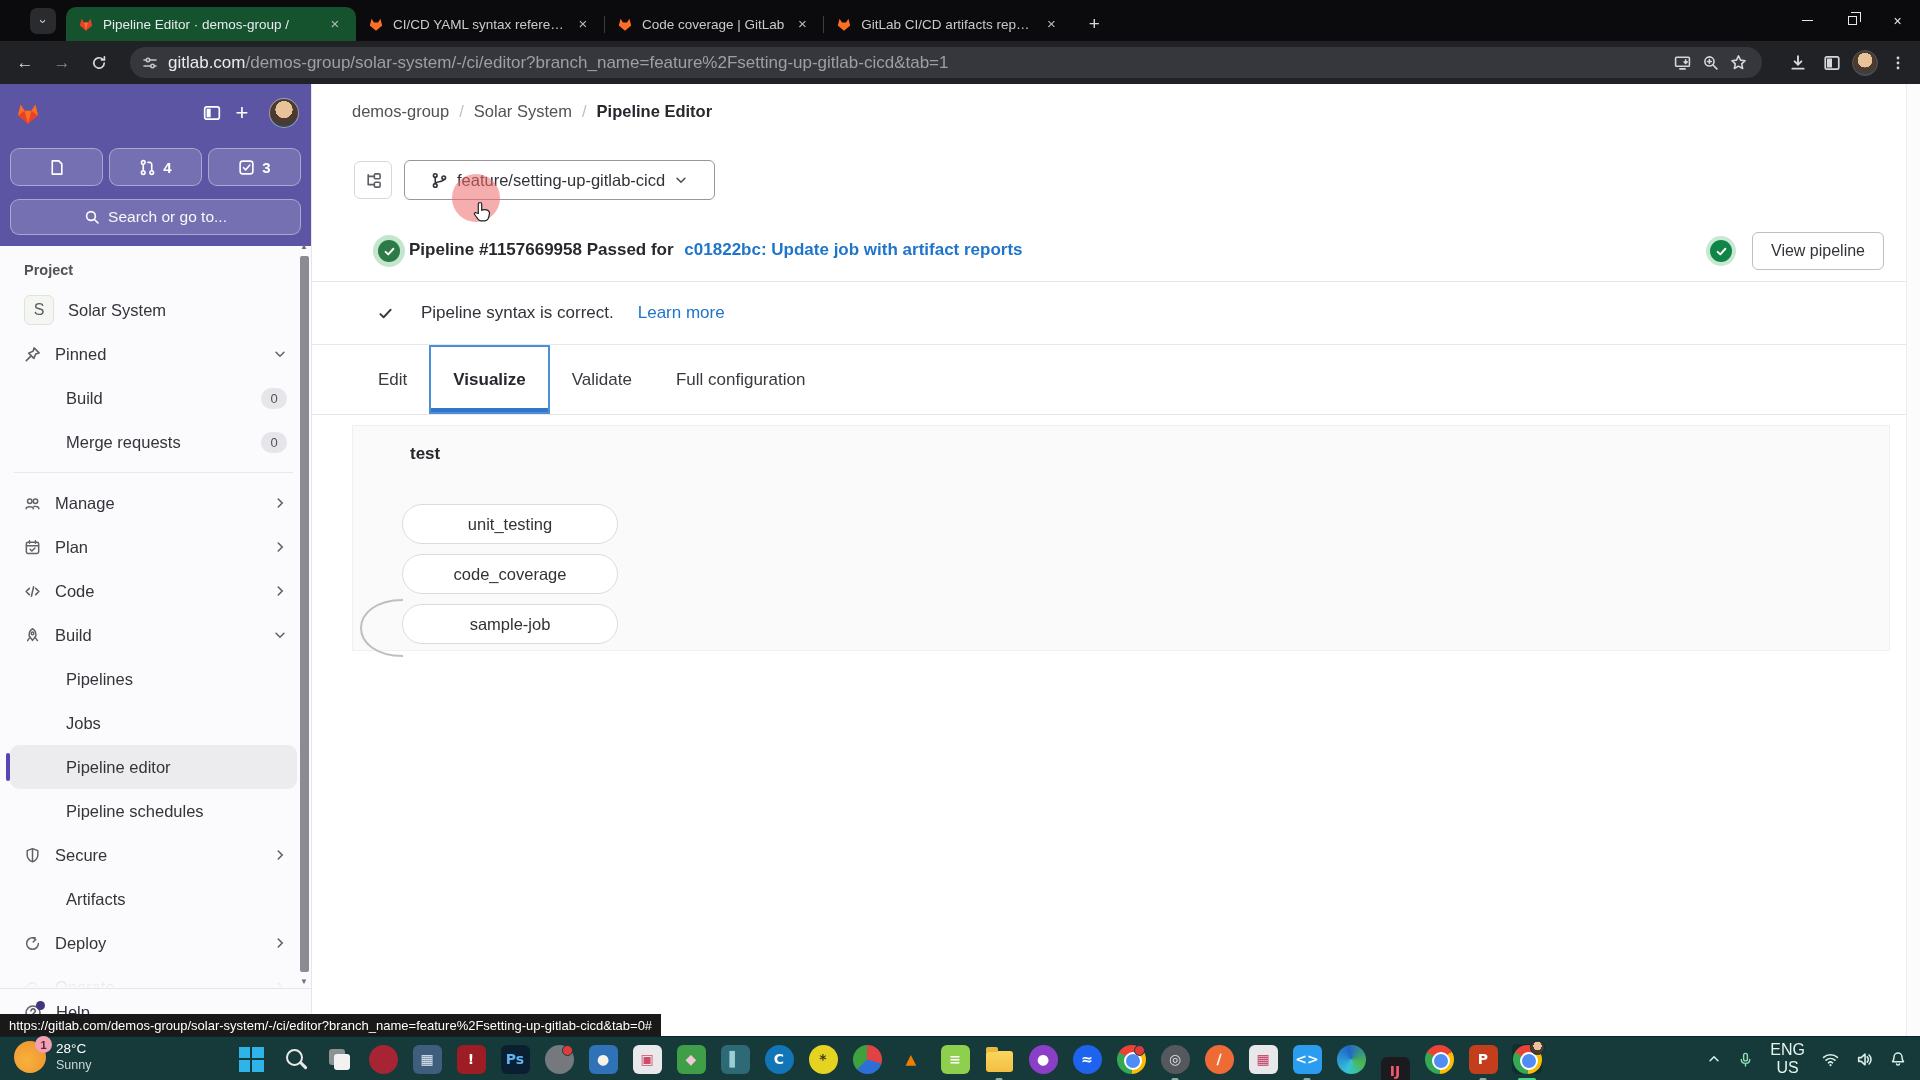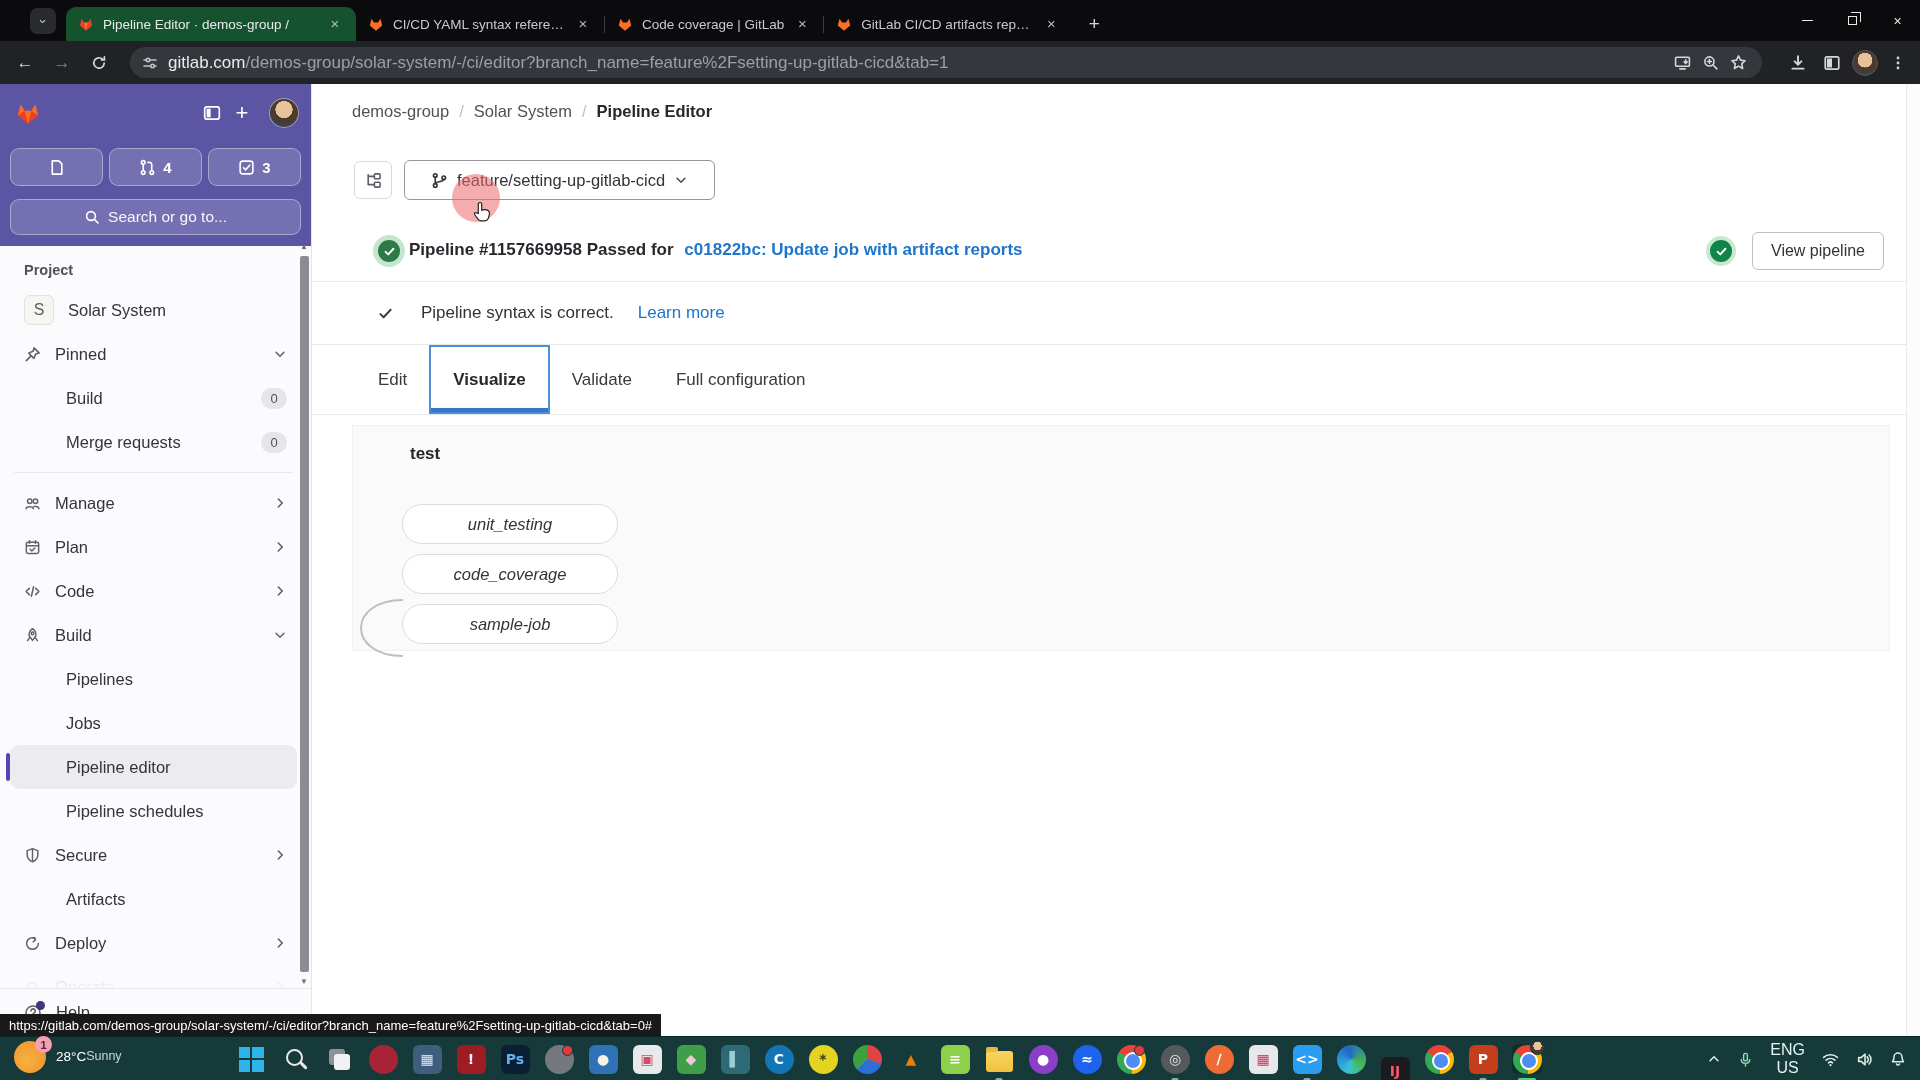--- a/index.html
+++ b/index.html
@@ -81,33 +81,33 @@
   .view-pipeline { position:absolute; right:36px; top:8px; height:38px; padding:0 18px; border:1px solid #bfbfc3; border-radius:6px; background:#fff; font-size:16px; color:#333238; display:flex; align-items:center; }
   .syntax-row { position:absolute; left:0; top:197px; width:100%; height:64px; border-top:1px solid #e8e8ea; border-bottom:1px solid #e8e8ea; display:flex; align-items:center; padding-left:66px; gap:28px; font-size:17px; color:#333238; }
   .syntax-row a { color:#1f75cb; text-decoration:none; }
 
   .tabs-row { position:absolute; left:0; top:261px; width:100%; height:70px; border-bottom:1px solid #e8e8ea; display:flex; align-items:stretch; padding-left:44px; }
   .etab { display:flex; align-items:center; padding:0 22px; font-size:17px; color:#3a3940; }
   .etab.active { font-weight:700; color:#28272d; border:2px solid #4a8fd8; box-shadow:inset 0 -4px 0 #3276c9; background:#fff; }
 
   .graph-panel { position:absolute; left:40px; right:30px; top:341px; height:226px; background:#fafafa; border:1px solid #f0f0f2; }
   .stage-label { position:absolute; left:57px; top:18px; font-size:17px; font-weight:700; color:#28272d; }
-  .job-pill { position:absolute; left:49px; width:216px; height:40px; border:1px solid #dcdcde; border-radius:20px; background:#fff; display:flex; align-items:center; justify-content:center; font-size:16.5px; color:#333238;font-style:italic; }
+  .job-pill { position:absolute; left:49px; width:216px; height:40px; border:1px solid #dcdcde; border-radius:20px; background:#fff; display:flex; align-items:center; justify-content:center; font-size:16.5px; color:#333238; }
   .connector { position:absolute; left:-14px; top:148px; }
 
   .pagescroll { position:absolute; right:0; top:0; width:14px; height:952px; background:#fcfcfd; border-left:1px solid #ececef; }
 
   .status-link { position:absolute; left:0; bottom:44px; height:22px; background:#191919; color:#fff; font-size:13px; display:flex; align-items:center; padding:0 9px; white-space:nowrap; z-index:5; }
 
   
   .taskbar { position:absolute; left:0; bottom:0; width:1920px; height:44px; background:#16393a; border-top:1px solid #0c2627; }
   .weather { position:absolute; left:14px; top:4px; display:flex; align-items:center; gap:10px; }
   .sun { width:32px; height:32px; border-radius:50%; background:radial-gradient(circle at 40% 60%, #f6b33c, #ef8d2f); position:relative; }
   .sun .wbadge { position:absolute; right:-6px; top:-5px; width:17px; height:17px; border-radius:50%; background:#f2a0b4; color:#5c2434; font-size:11px; font-weight:700; display:flex; align-items:center; justify-content:center; }
-  .wtxt { display:flex; flex-direction:row; justify-content:space-between; line-height:1.25; }
+  .wtxt { display:flex; flex-direction:column; justify-content:space-between; line-height:1.25; }
   .wtemp { color:#fff; font-size:13.5px; }
   .wcond { color:#c9d8d4; font-size:12.5px; }
   .tb-icons { position:absolute; left:236px; top:0; height:44px; display:flex; align-items:center; gap:14px; }
   .tb-slot { width:30px; height:30px; display:flex; align-items:center; justify-content:center; position:relative; }
   .tb-icon { width:29px; height:29px; display:flex; align-items:center; justify-content:center; font-size:14px; font-weight:700; font-family:"DejaVu Sans",sans-serif; }
   .t-tile { border-radius:6px; }
   .t-circle { border-radius:50%; }
   .t-start { width:25px; height:25px; background-color:#2fb4ea; background-image:linear-gradient(#16393a,#16393a),linear-gradient(#16393a,#16393a); background-size:2px 100%,100% 2px; background-position:center center; background-repeat:no-repeat; }
   .t-search { position:relative; }
   .t-search::before { content:""; position:absolute; left:5px; top:4px; width:13px; height:13px; border:2.4px solid #e9e9e9; border-radius:50%; }

